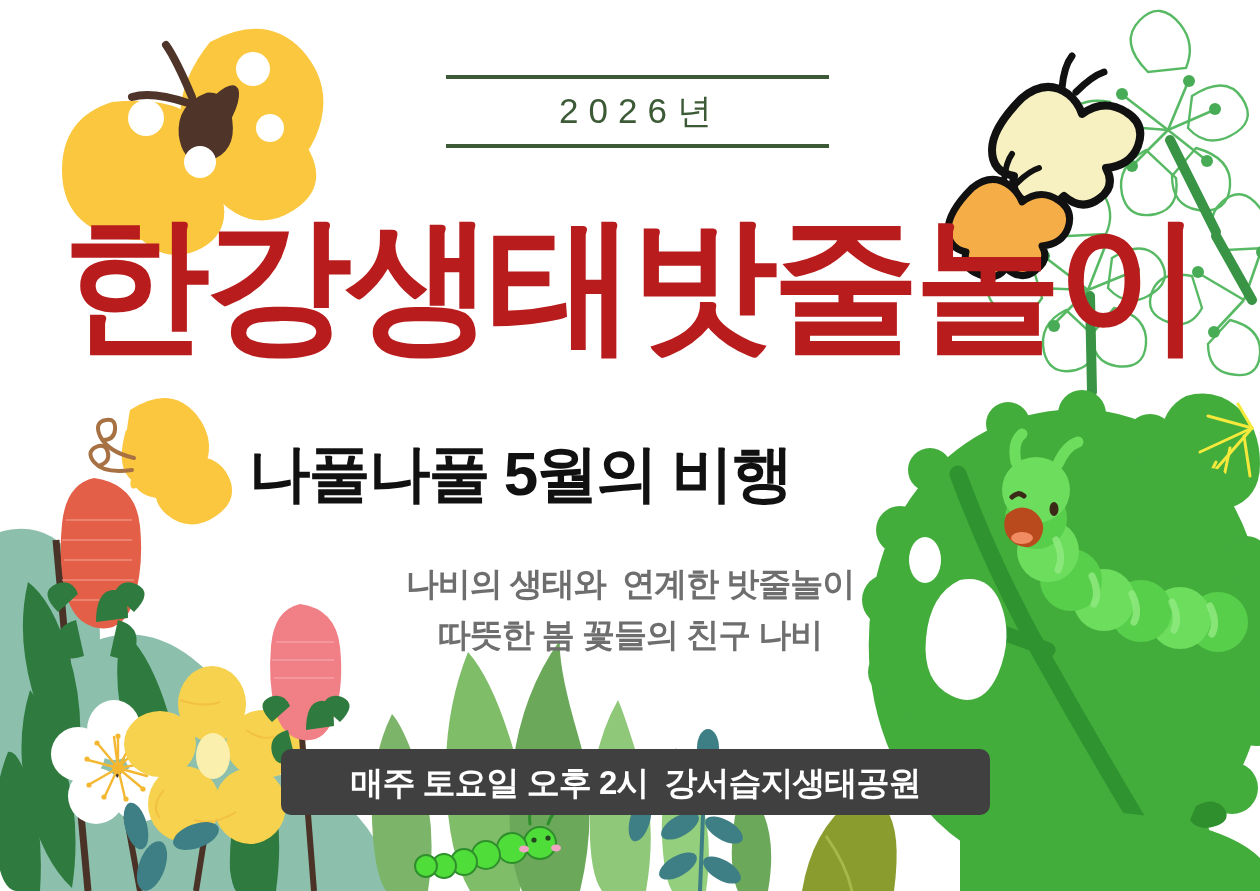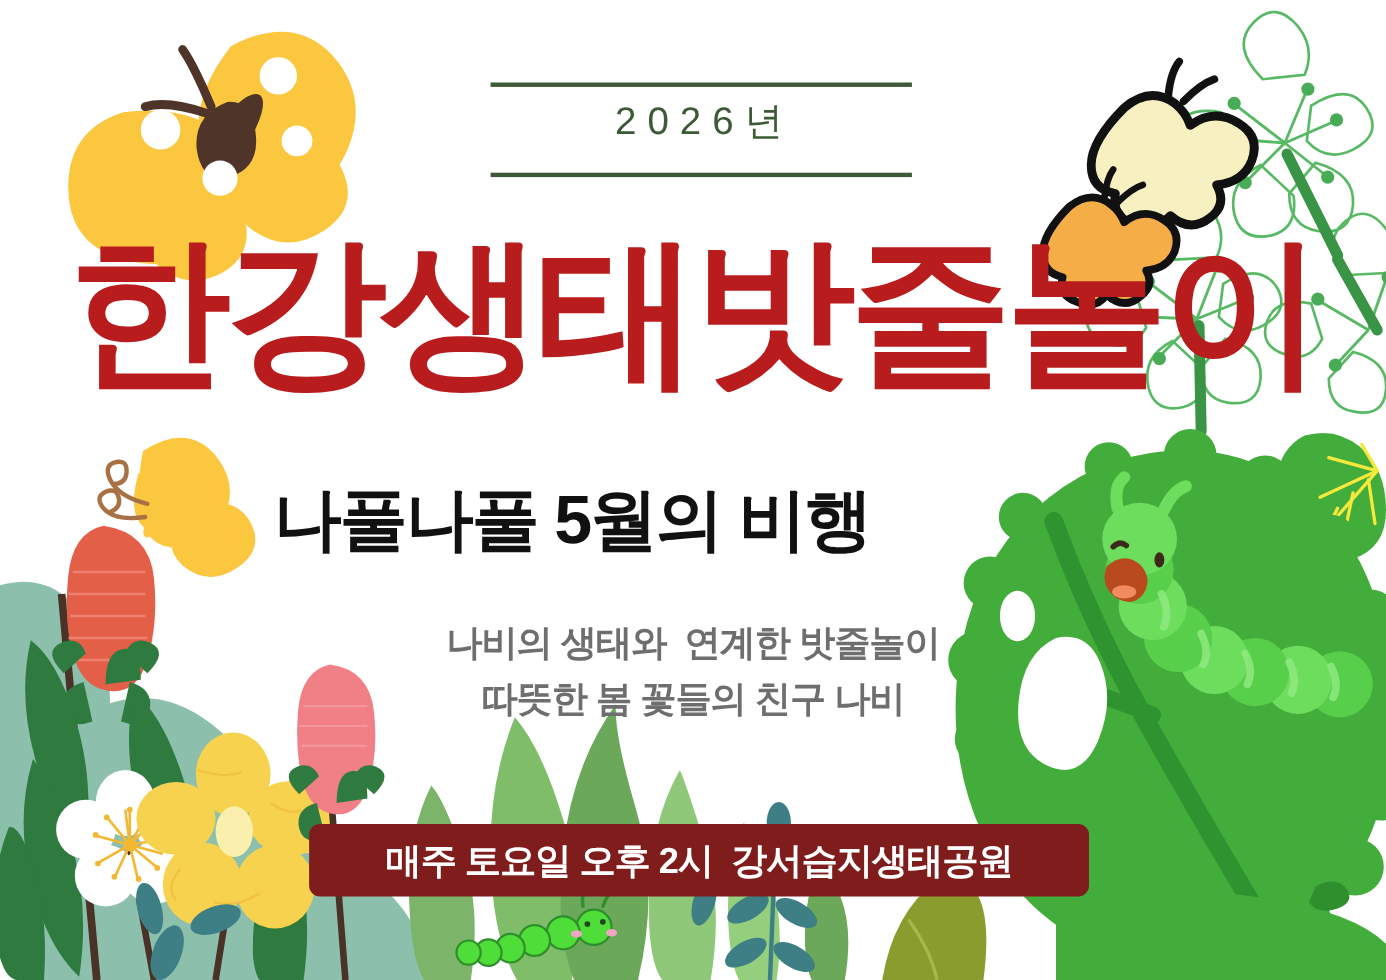--- a/index.html
+++ b/index.html
@@ -31,21 +31,21 @@
     height:4px;
     background:#3d5a36;
     width:100%;
   }
   #year-text{
     color:#3d5a36;
     font-size:35px;
     letter-spacing:10px;
     font-weight:400;
     line-height:1;
-    padding:14px 0 29px 6px;
+    padding:14px 0 16px 6px;
     white-space:nowrap;
   }
 
   
   #main-title{
     position:absolute;
     left:0; top:210px;
     width:1260px;
     text-align:center;
     color:#b91c1c;
@@ -85,21 +85,21 @@
     line-height:1.55;
     z-index:46;
   }
   #body-lines div{white-space:pre;}
 
   
   #banner{
     position:absolute;
     left:281px; top:749px;
     width:709px; height:66px;
-    background:#7f1d1d;
+    background:#404040;
     border-radius:10px;
     display:flex;
     align-items:center;
     justify-content:center;
     z-index:60;
   }
   #banner-text{
     color:#ffffff;
     font-size:33px;
     font-weight:700;

